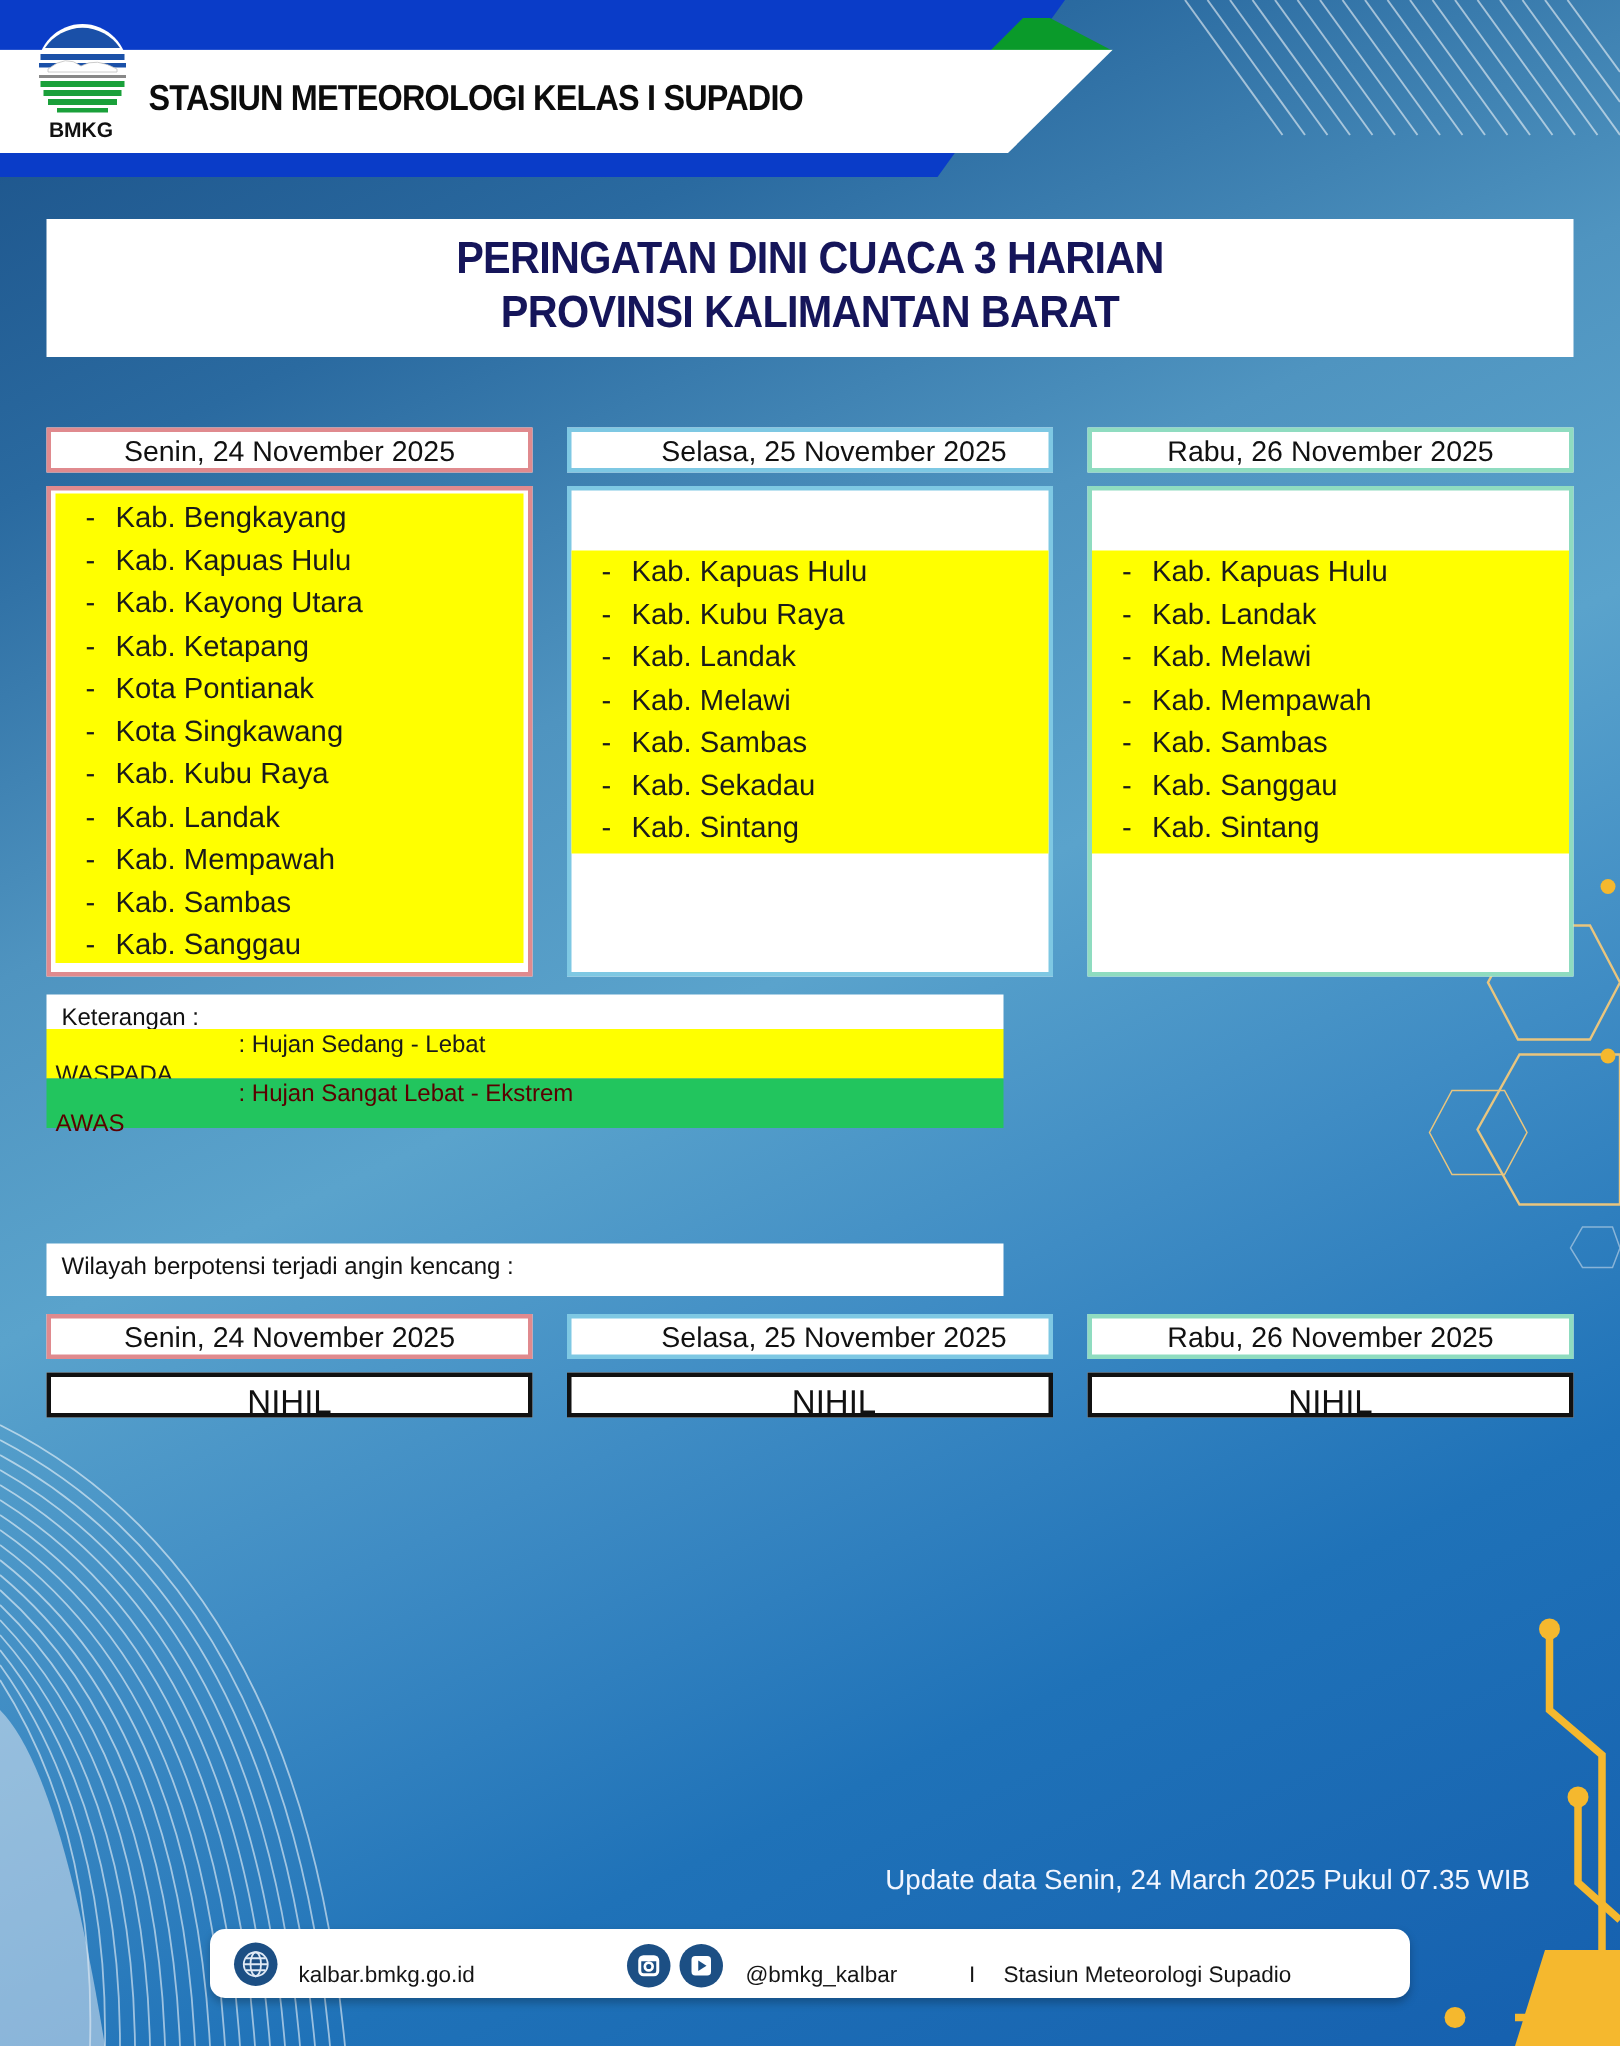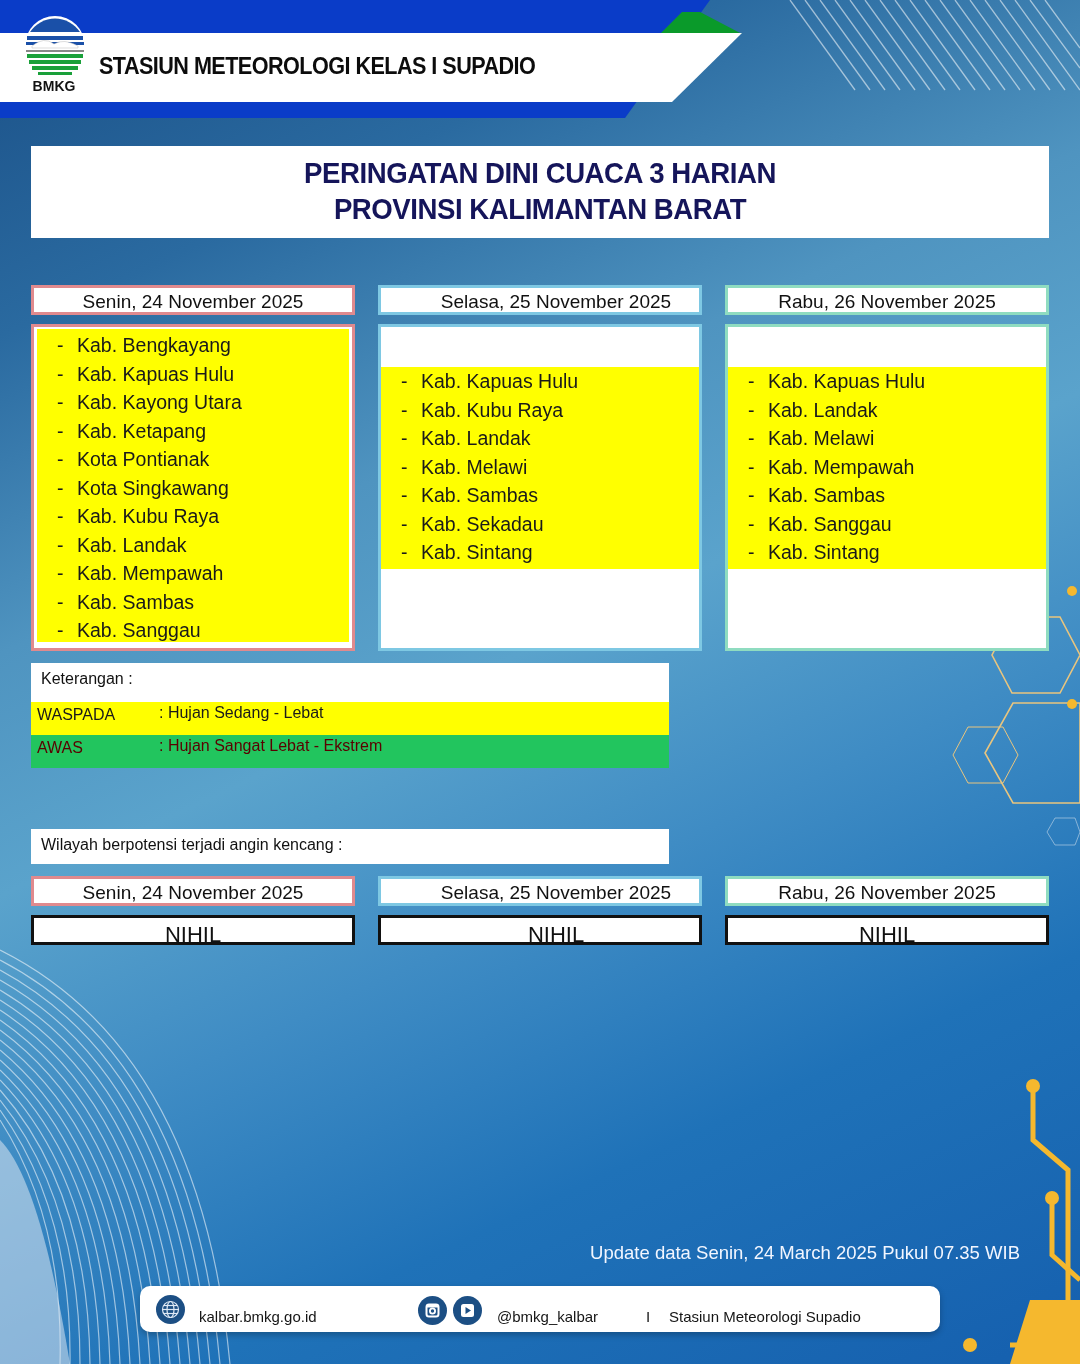--- a/index.html
+++ b/index.html
@@ -36,23 +36,23 @@
   .c-blue { border-color: #7ec8e3; padding-left: 32px; }
   .c-green { border-color: #8fdcc0; }
 
   .yellow-block { position: absolute; background: #ffff00; }
   .list { list-style: none; }
   .list li { display: flex; font-size: 19.5px; color: #1a1a1a; height: 28.5px; line-height: 28.5px; }
   .list li .dash { width: 40px; padding-left: 20px; }
 
   
   .legend { position: absolute; left: 31px; top: 663px; width: 638px; height: 134px; }
-  .legend .lg-head { height: 39px; background: #fff; font-size: 16px; line-height: 32px; padding-left: 10px; color: #111; }
+  .legend .lg-head { height: 23px; background: #fff; font-size: 16px; line-height: 32px; padding-left: 10px; color: #111; }
   .legend .row { height: 33px; position: relative; font-size: 16px; color: #1a1a1a; }
-  .legend .row .lvl { position: absolute; left: 6px; top: 4px; }
+  .legend .row .lvl { position: absolute; left: 6px; top: 22px; }
   .legend .row .desc { position: absolute; left: 128px; top: 2px; }
 
   .wind-head { position: absolute; left: 31px; top: 829px; width: 638px; height: 35px; background: #fff; font-size: 16px; line-height: 32px; padding-left: 10px; color: #111; }
   .nihil { position: absolute; height: 30px; background: #fff; border: 3px solid; text-align: center; font-size: 22px; line-height: 34px; color: #111; }
 
   .update { position: absolute; right: 60px; top: 1242px; font-size: 18.5px; color: #f2f6ff; }
 
   .footer { position: absolute; left: 140px; top: 1286px; width: 800px; height: 46px; background: #fff; border-radius: 10px; box-shadow: 0 3px 6px rgba(0,0,0,0.25); }
   .footer .ic { position: absolute; top: 9px; width: 29px; height: 29px; border-radius: 50%; background: #1c4f84; }
   .footer .txt { position: absolute; top: 22px; font-size: 15px; color: #151515; }

